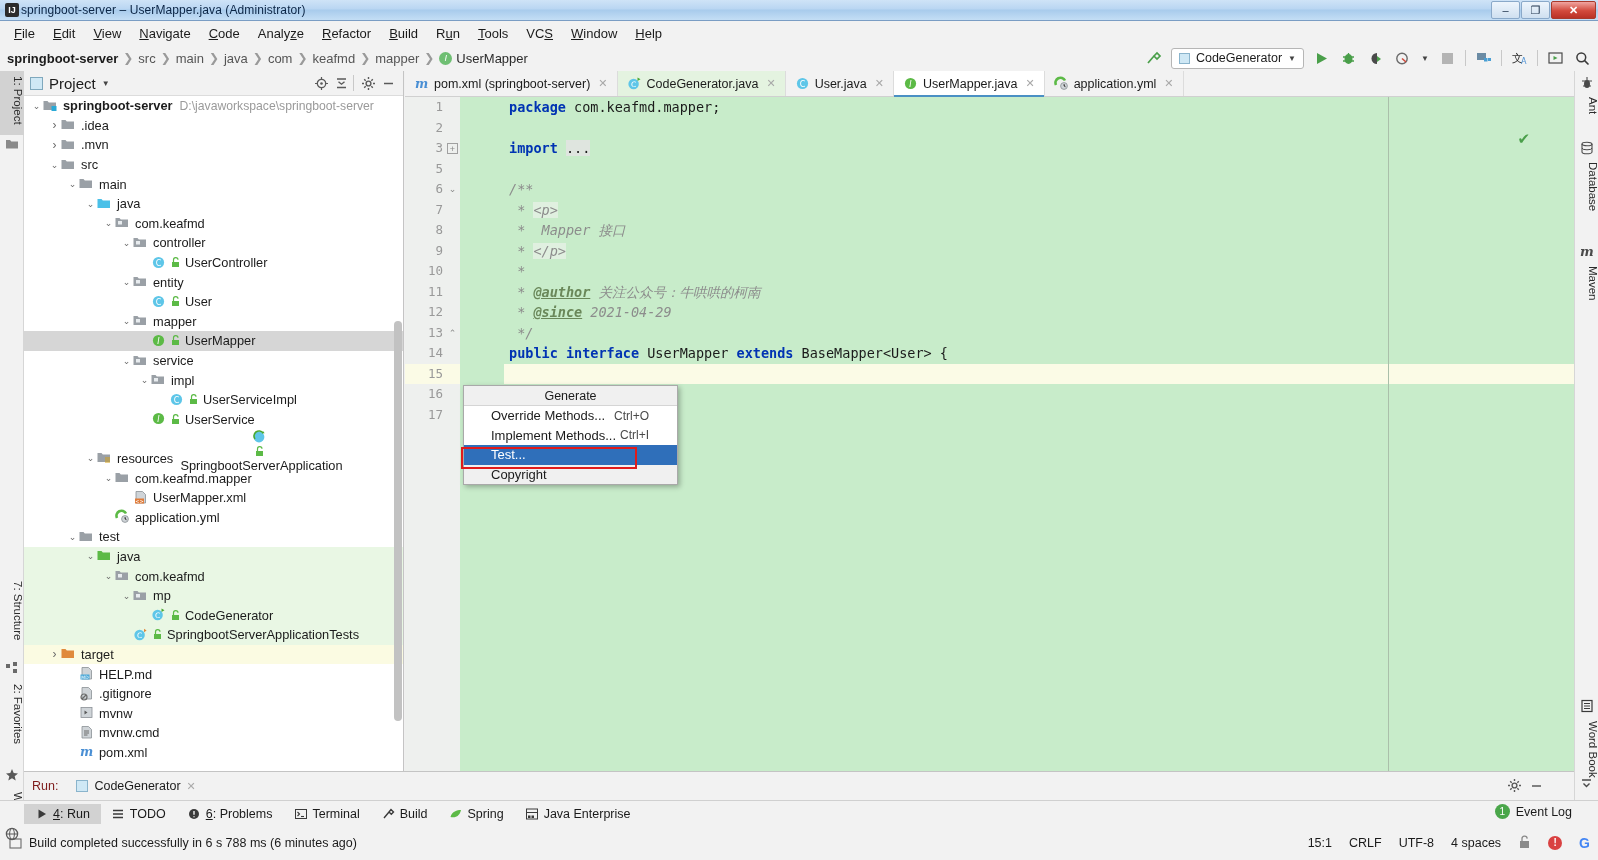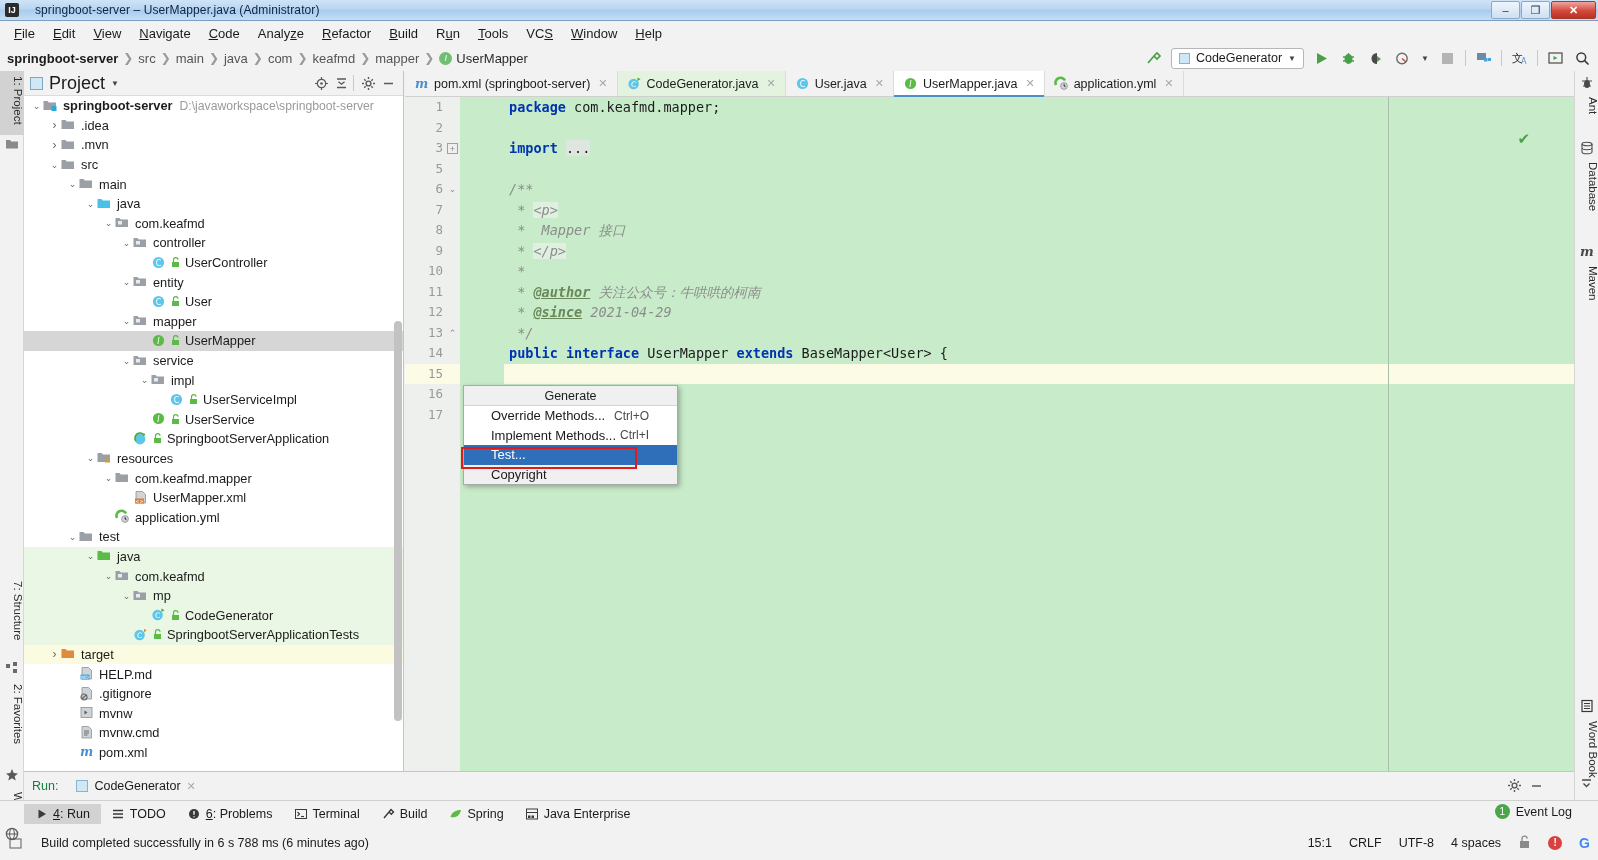--- a/index.html
+++ b/index.html
@@ -14,21 +14,21 @@
   #app { position: relative; width: 1598px; height: 860px; background: #f0f0f0; }
 
   
   .titlebar {
     position: absolute; top: 0; left: 0; width: 1598px; height: 21px;
     background: linear-gradient(to bottom, #cfe3f7 0%, #b9d6f2 45%, #a8cbec 50%, #c4def5 100%);
     border-bottom: 1px solid #7a9dc4;
     display: flex; align-items: center;
   }
   .tb-icon {
-    width: 14px; height: 14px; margin-left: 5px; margin-right: 16px;
+    width: 14px; height: 14px; margin-left: 5px; margin-right: 2px;
     background: #2b2b2b; border-radius: 2px; color: #fff;
     font-size: 9px; font-weight: bold; line-height: 14px; text-align: center;
     font-family: "Liberation Sans", sans-serif;
   }
   .tb-title { font-size: 12px; color: #0b2545; letter-spacing: .1px; }
   .tb-btns { position: absolute; right: 2px; top: 1px; display: flex; gap: 0; }
   .tb-btn {
     width: 29px; height: 18px; margin-left: 1px;
     border: 1px solid #8aa9c9; border-radius: 2px;
     background: linear-gradient(to bottom,#eef5fc,#cfe0f0);
@@ -99,21 +99,21 @@
 
   
   .projpanel {
     position: absolute; left: 24px; top: 71px; width: 380px; height: 700px;
     background: #fff; border-right: 1px solid #c4c4c4;
   }
   .proj-head {
     height: 25px; background: #f2f2f2; border-bottom: 1px solid #dcdcdc;
     display: flex; align-items: center; padding: 0 6px;
   }
-  .proj-head .ptitle { font-size: 18px; color: #1b1b1b; margin-left: 6px; text-align: center; }
+  .proj-head .ptitle { font-size: 15px; color: #1b1b1b; margin-left: 6px; text-align: center; }
   .proj-head .pbox { width: 13px; height: 13px; background: #cfe8f5; border: 1px solid #7fa8bd; }
   .proj-head .caret { margin-left: 6px; font-size: 8px; color: #444; }
   .proj-head .spacer { flex: 1; }
   .phicon { width: 18px; height: 18px; margin-left: 2px; display:flex; align-items:center; justify-content:center; }
 
   .tree { position: absolute; top: 25px; left: 0; right: 0; bottom: 0; overflow: hidden; }
   .trow {
     display: flex; align-items: center; height: 19.6px;
     font-size: 12.8px; color: #1b1b1b; white-space: nowrap; cursor: default;
   }
@@ -211,21 +211,21 @@
     position: absolute; left: 461px; top: 447px; width: 176px; height: 22px;
     border: 2px solid #e01b1b; z-index: 60; pointer-events: none;
   }
 
   
   .runpanel {
     position: absolute; left: 24px; top: 771px; right: 24px; height: 29px;
     background: #f2f2f2; border-top: 1px solid #c4c4c4;
     display: flex; align-items: center; padding-left: 8px;
   }
-  .runlabel { font-size: 12.5px; color: #15803d; margin-right: 10px; }
+  .runlabel { font-size: 12.5px; color: #7f1d1d; margin-right: 10px; }
   .runtab {
     display: flex; align-items: center; gap: 6px; padding: 3px 8px;
     font-size: 12.5px; color: #1b1b1b;
   }
   .runtab .sq { width: 12px; height: 12px; background: #cfe8f5; border: 1px solid #8ab4cc; }
   .runtab .x { color: #aaa; font-size: 11px; }
   .run-gear { position: absolute; right: 52px; top: 6px; }
   .run-min { position: absolute; right: 30px; top: 6px; color:#444; }
 
   
@@ -246,21 +246,21 @@
     font-size: 12.5px; color: #1b1b1b;
   }
   .badge1 {
     width: 15px; height: 15px; border-radius: 50%; background: #4aa64a;
     color: #fff; font-size: 10px; line-height: 15px; text-align: center;
   }
 
   
   .statusbar {
     position: absolute; left: 0; top: 826px; width: 1598px; height: 34px;
-    background: #f2f2f2; display: flex; align-items: center; padding-left: 8px; gap: 12px;
+    background: #f2f2f2; display: flex; align-items: center; padding-left: 8px;
   }
   .statusbar .msg { font-size: 12.5px; color: #1b1b1b; margin-left: 7px; }
   .status-right {
     position: absolute; right: 8px; display: flex; align-items: center; gap: 17px;
     font-size: 12.5px; color: #1b1b1b;
   }
   .sb-icon { width: 14px; height: 14px; display:flex; align-items:center; justify-content:center; }
   .errdot {
     width: 14px; height: 14px; border-radius: 50%; background: #d94141;
     color: #fff; font-size: 10px; font-weight: bold; line-height: 14px; text-align: center;
@@ -651,21 +651,21 @@
           <span class="nicon"><svg width="15" height="15" viewBox="0 0 15 15">
               <circle cx="7.5" cy="7.5" r="5.6" fill="#5cba46"></circle>
               <text x="7.5" y="11" font-size="8" fill="#fff" text-anchor="middle" font-style="italic" font-family="DejaVu Sans">I</text>
             </svg></span>
           <span class="vis"><svg width="11" height="13" viewBox="0 0 11 13">
               <rect x="1" y="6" width="7" height="5" fill="#5cba46"></rect>
               <path d="M2.5 6 V4 A2.2 2.2 0 0 1 7 3.8" fill="none" stroke="#5cba46" stroke-width="1.2"></path>
             </svg></span>
           <span class="label">UserService</span>
         </div>
-        <div class="trow" style="padding-left: 96px;">
+        <div class="trow" style="padding-left: 96px; flex-direction: column;">
           <span class="arrow"></span>
           <span class="nicon"><svg width="15" height="15" viewBox="0 0 15 15">
               <circle cx="7" cy="8" r="5.4" fill="#5ec6e8"></circle>
               <path d="M3 10 A5 5 0 0 1 11 4" fill="none" stroke="#4aa832" stroke-width="1.6"></path>
               <path d="M11 2 L12.6 4.2 L10 4.6 Z" fill="#4aa832"></path>
             </svg></span>
           <span class="vis"><svg width="11" height="13" viewBox="0 0 11 13">
               <rect x="1" y="6" width="7" height="5" fill="#5cba46"></rect>
               <path d="M2.5 6 V4 A2.2 2.2 0 0 1 7 3.8" fill="none" stroke="#5cba46" stroke-width="1.2"></path>
             </svg></span>

